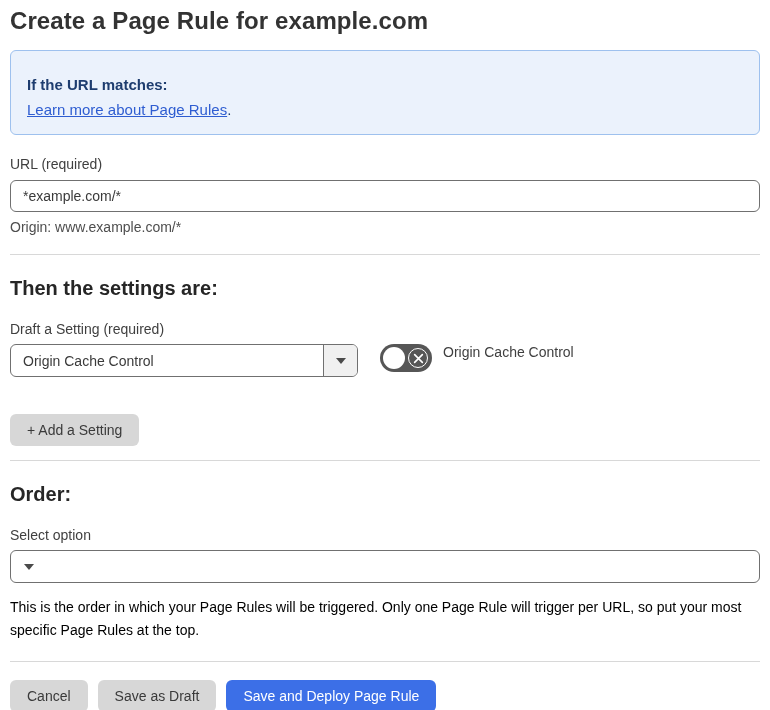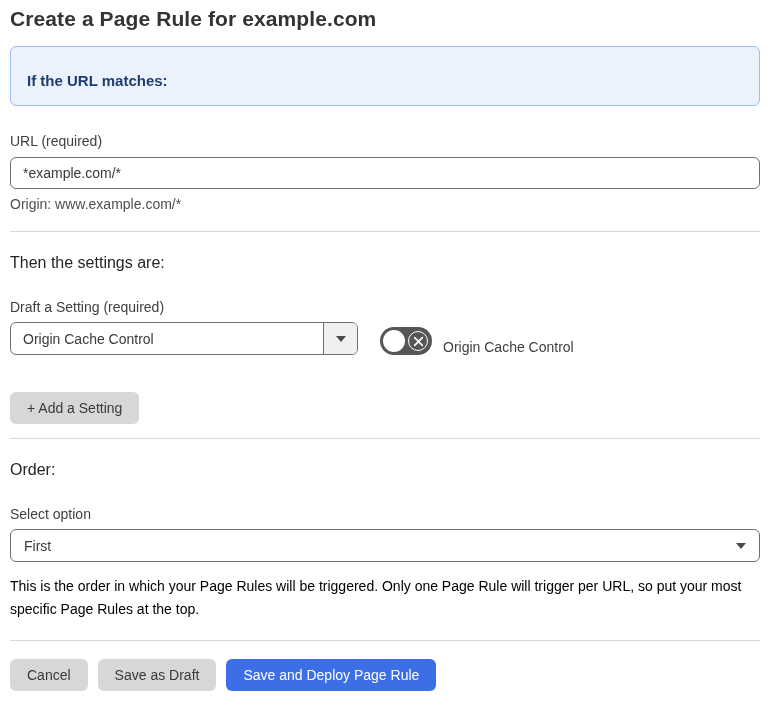--- a/index.html
+++ b/index.html
@@ -7,41 +7,41 @@
   body {
     width: 770px;
     height: 710px;
     font-family: "Liberation Sans", sans-serif;
     color: #3d3d3d;
     padding: 0 10px;
     overflow: hidden;
   }
   .page-title {
     margin-top: 7px;
-    font-size: 21px;
+    font-size: 24px;
     font-weight: bold;
     color: #333333;
     letter-spacing: 0.1px;
   }
   .info-box {
     margin-top: 15px;
     background: #EBF2FC;
     border: 1px solid #9EC1EE;
     border-radius: 6px;
     padding: 21px 16px 12px 16px;
     color: #1E3D6F;
     font-size: 15px;
     line-height: 25px;
   }
   .info-heading { font-weight: bold; }
   .info-link { color: #2E5DD1; text-decoration: underline; cursor: pointer; }
   .field-label {
     font-size: 14px;
     color: #3f3f3f;
-    margin-top: 27px;
+    margin-top: 21px;
   }
   .text-input {
     margin-top: 8px;
     width: 750px;
     height: 32px;
     border: 1px solid #707070;
     border-radius: 6px;
     padding: 4px 12px;
     font-size: 14px;
     font-family: "Liberation Sans", sans-serif;
@@ -55,28 +55,28 @@
     font-size: 14px;
     color: #4e4e4e;
   }
   .divider {
     border: none;
     border-top: 1px solid #D8D8D8;
     margin-top: 19px;
   }
   .section-heading {
     margin-top: 22px;
-    font-size: 16px;
-    font-weight: normal;
+    font-size: 20px;
+    font-weight: bold;
     color: #262626;
   }
   .picker-row {
     margin-top: 7px;
     display: flex;
-    align-items: flex-end;
+    align-items: flex-start;
   }
   .fake-select {
     width: 348px;
     height: 33px;
     border: 1px solid #707070;
     border-radius: 6px;
     background: #ffffff;
     display: flex;
     align-items: stretch;
     overflow: hidden;
@@ -182,20 +182,21 @@
 </style>
 </head>
 <body>
 
 
 
 <h1 class="page-title">Create a Page Rule for example.com</h1>
 
 <div class="info-box">
   <div class="info-heading">If the URL matches:</div>
+  <div><a class="info-link">Learn more about Page Rules</a><span>.</span></div>
 </div>
 
 <div class="field-label">URL (required)</div>
 <input class="text-input" type="text" value="*example.com/*" style="">
 <div class="hint-text">Origin: www.example.com/*</div>
 
 <hr class="divider">
 
 <div class="section-heading">Then the settings are:</div>
 
@@ -221,21 +222,20 @@
 
 <button class="btn btn-gray add-setting-btn">+ Add a Setting</button>
 
 <hr class="divider" style="margin-top:14px;">
 
 <div class="section-heading">Order:</div>
 
 <div class="field-label">Select option</div>
 
 <div class="wide-select">
-  <span class="select-text">First</span>
   <span class="caret-down"></span>
 </div>
 
 <div class="help-text">This is the order in which your Page Rules will be triggered. Only one Page Rule will trigger per URL, so put your most specific Page Rules at the top.</div>
 
 <hr class="divider">
 
 <div class="footer-row">
   <button class="btn btn-gray">Cancel</button>
   <button class="btn btn-gray">Save as Draft</button>

